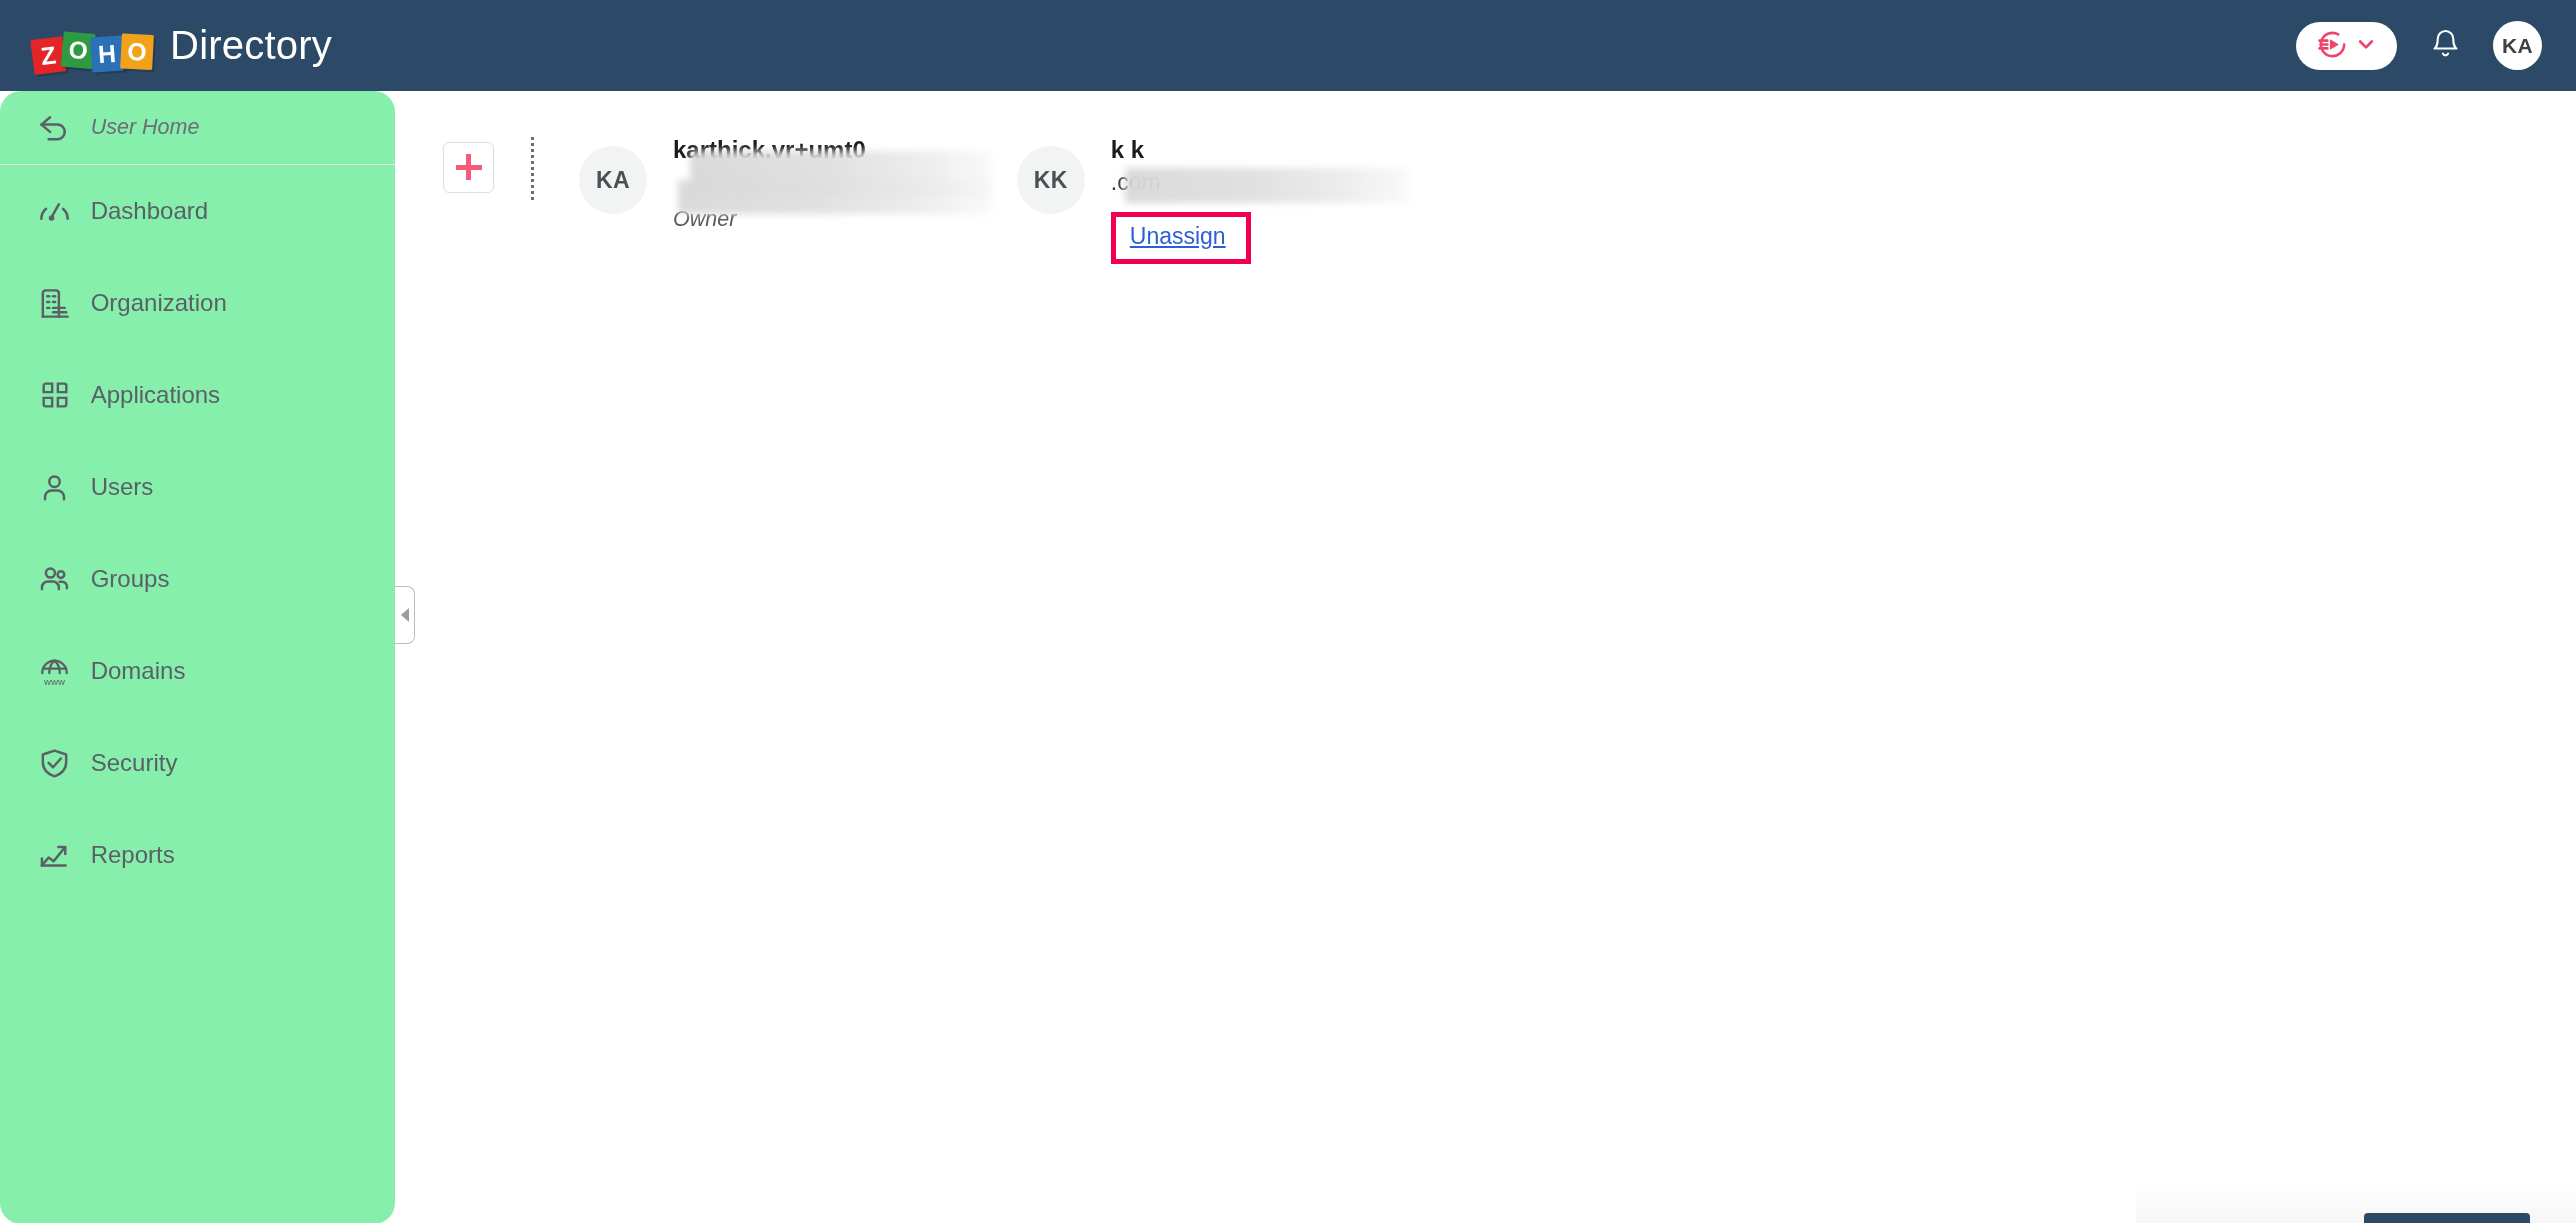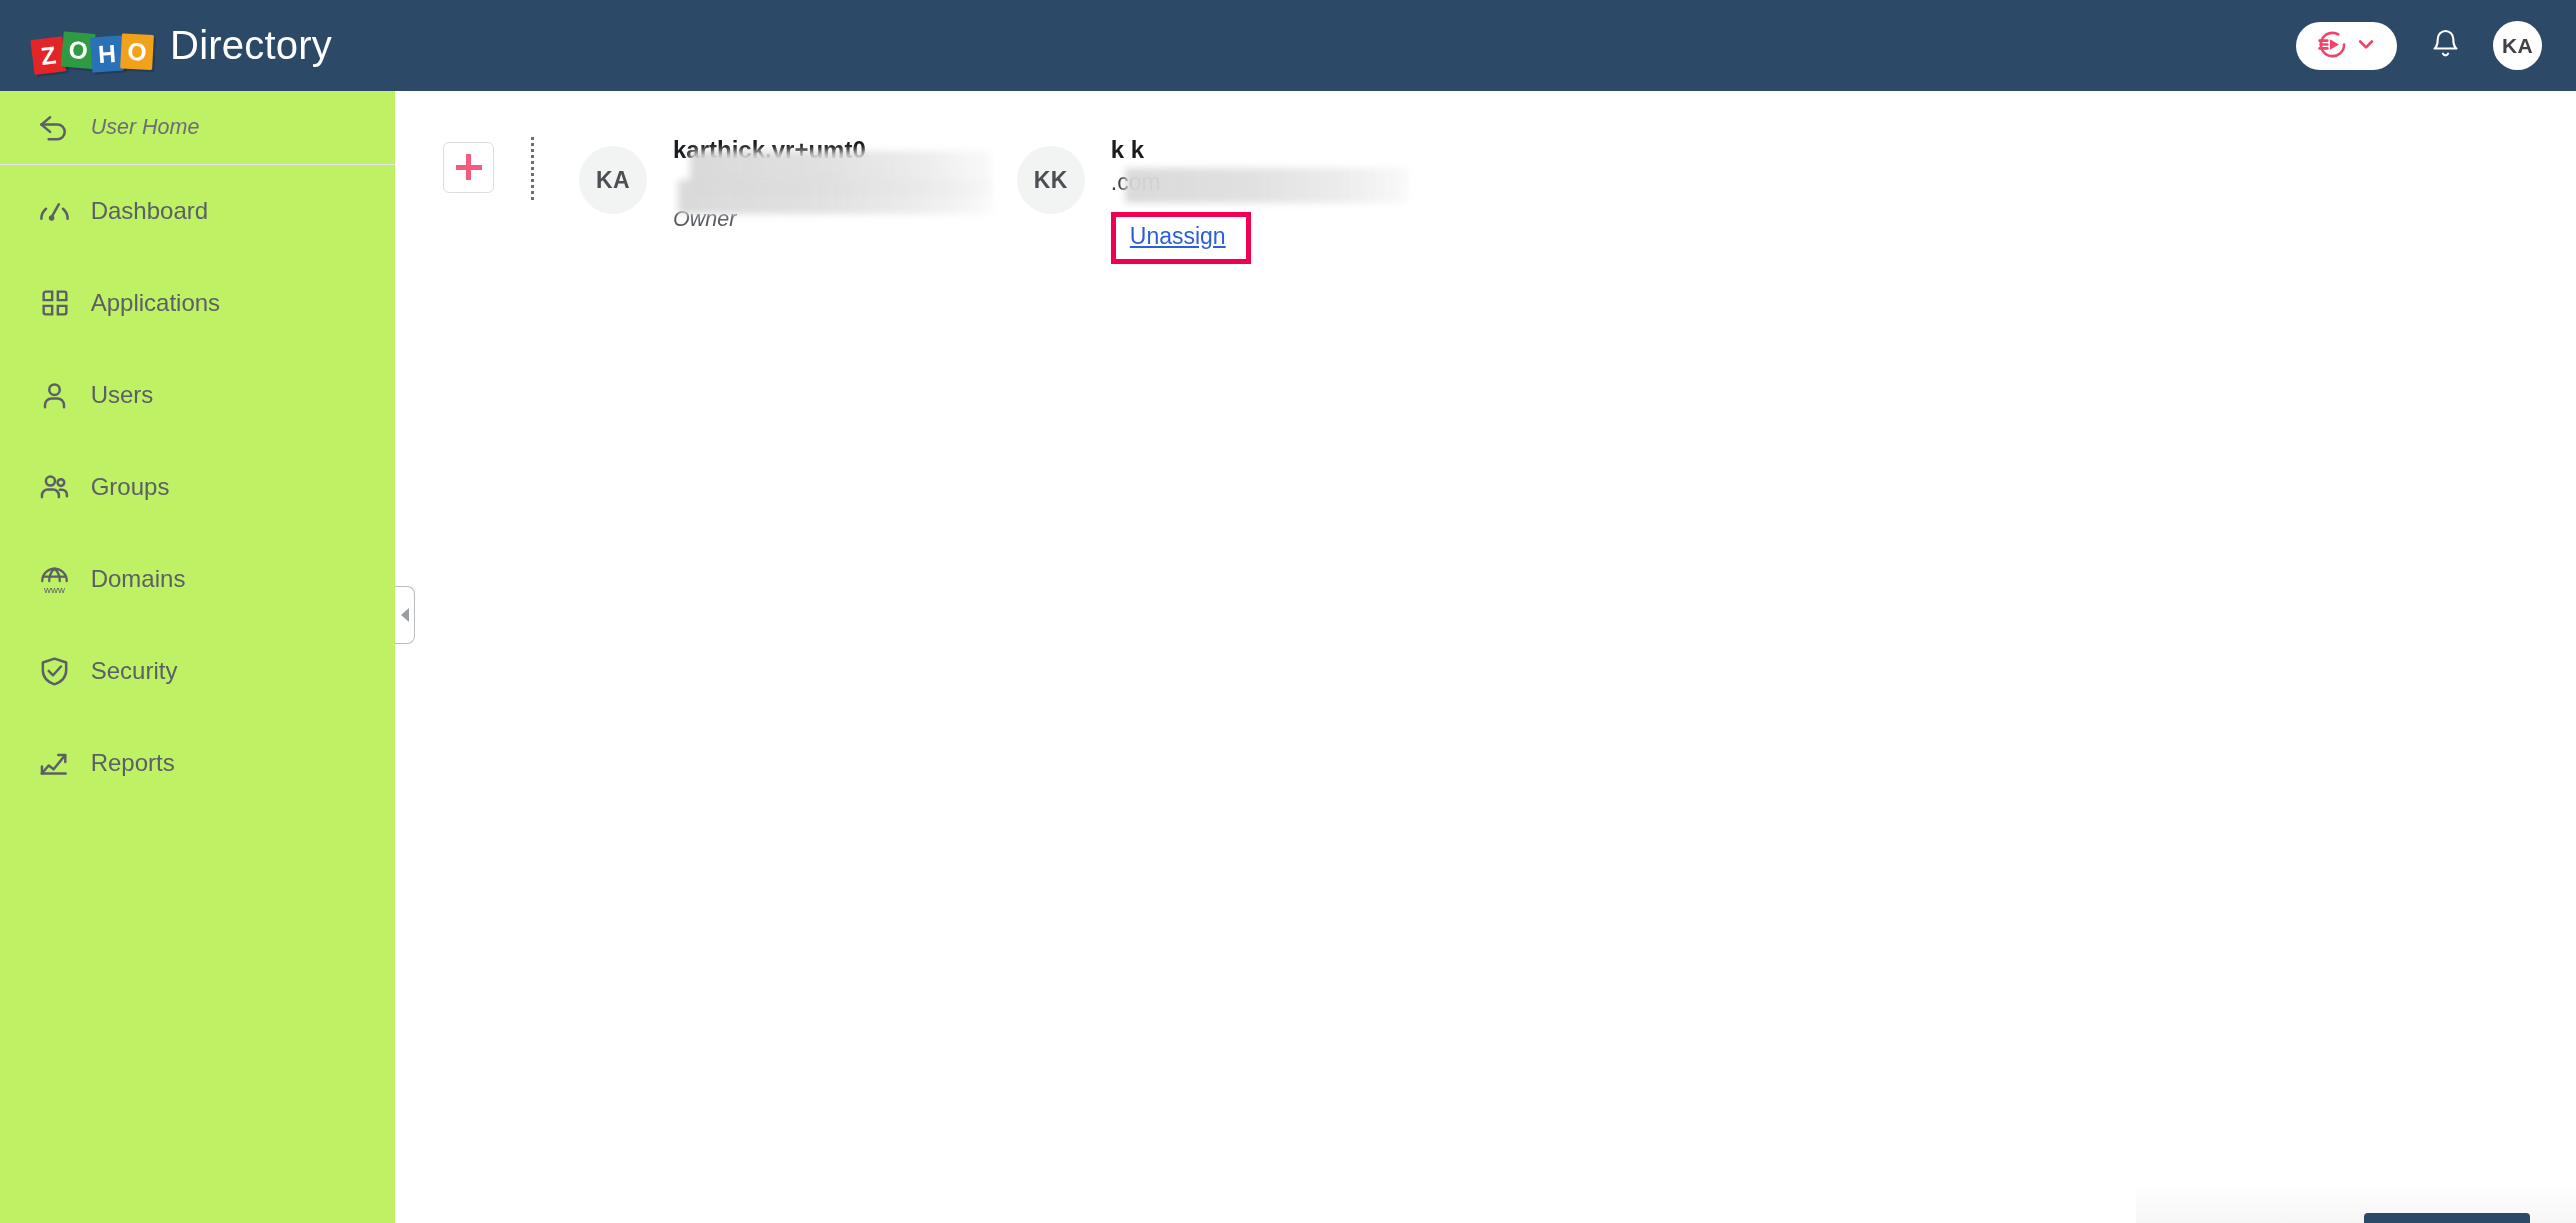--- a/index.html
+++ b/index.html
@@ -52,22 +52,23 @@
     width: 49px; height: 49px; border-radius: 50%;
     background: #ffffff; color: #3f4244;
     display: flex; align-items: center; justify-content: center;
     font-size: 21px; font-weight: bold; letter-spacing: 0.4px;
   }
 
   
   .sidebar {
     position: absolute; top: 91px; left: 0;
     width: 395px; height: 1133px;
-    background: #bef264;
+    background: #86efac;
     z-index: 20;
+    border-radius: 21px;
   }
   .nav-item {
     height: 92px; display: flex; align-items: center;
     padding-left: 26px; cursor: pointer;
     position: relative;
   }
   .nav-item .nicon {
     width: 57px; min-width: 57px;
     display: flex; align-items: center; justify-content: center;
     color: #5b6066;
@@ -254,20 +255,36 @@
         <svg width="35" height="35" viewBox="0 0 24 24" fill="none" stroke="#5b6066" stroke-width="1.7" stroke-linecap="round" stroke-linejoin="round">
           <path d="M3 17a9 9 0 0 1 3.2-6.9"></path>
           <path d="M21 17a9 9 0 0 0-3.2-6.9"></path>
           <line x1="15" y1="7" x2="10.5" y2="15"></line>
           <circle cx="10" cy="16.4" r="1.9" fill="#5b6066" stroke="none"></circle>
         </svg>
       </div>
       <div class="nlabel">Dashboard</div>
     </div>
 
+    <div class="nav-item">
+      <div class="nicon">
+        <svg width="35" height="35" viewBox="0 0 24 24" fill="none" stroke="#5b6066" stroke-width="1.7" stroke-linecap="round" stroke-linejoin="round">
+          <path d="M4 21V5a2 2 0 0 1 2-2h7a2 2 0 0 1 2 2v16"></path>
+          <line x1="4" y1="21" x2="21" y2="21"></line>
+          <line x1="7" y1="7" x2="8.4" y2="7"></line>
+          <line x1="11" y1="7" x2="12.4" y2="7"></line>
+          <line x1="7" y1="11" x2="8.4" y2="11"></line>
+          <line x1="11" y1="11" x2="12.4" y2="11"></line>
+          <line x1="7" y1="15" x2="8.4" y2="15"></line>
+          <line x1="11" y1="15" x2="19" y2="15"></line>
+          <line x1="11" y1="18" x2="20" y2="18"></line>
+        </svg>
+      </div>
+      <div class="nlabel">Organization</div>
+    </div>
 
     <div class="nav-item">
       <div class="nicon">
         <svg width="34" height="34" viewBox="0 0 24 24" fill="none" stroke="#5b6066" stroke-width="1.7">
           <path d="M4 10V5.5A1.5 1.5 0 0 1 5.5 4H10v6z"></path>
           <path d="M14 4h4.5A1.5 1.5 0 0 1 20 5.5V10h-6z"></path>
           <path d="M4 14h6v6H5.5A1.5 1.5 0 0 1 4 18.5z"></path>
           <path d="M14 14h6v4.5a1.5 1.5 0 0 1-1.5 1.5H14z"></path>
         </svg>
       </div>

